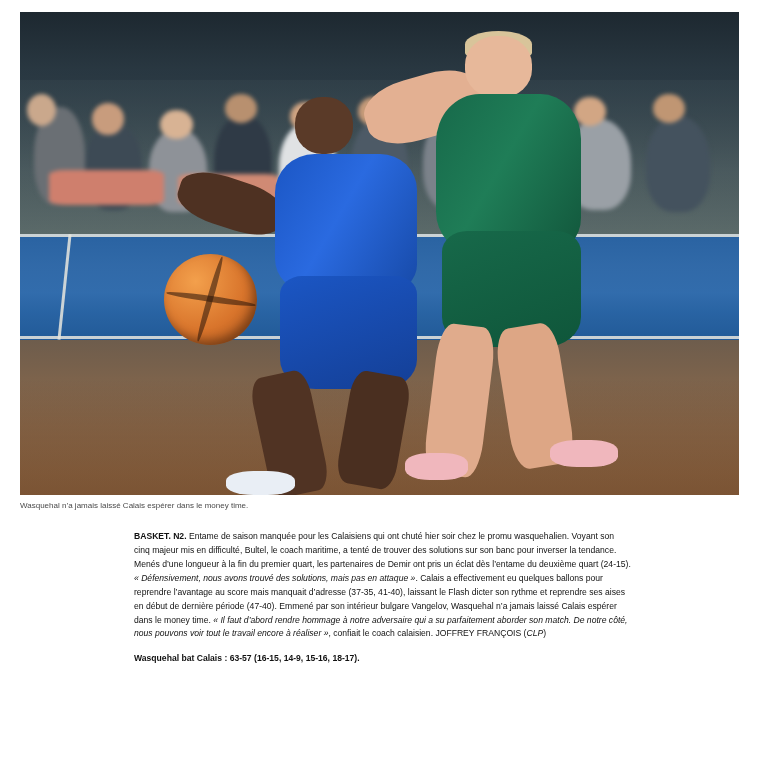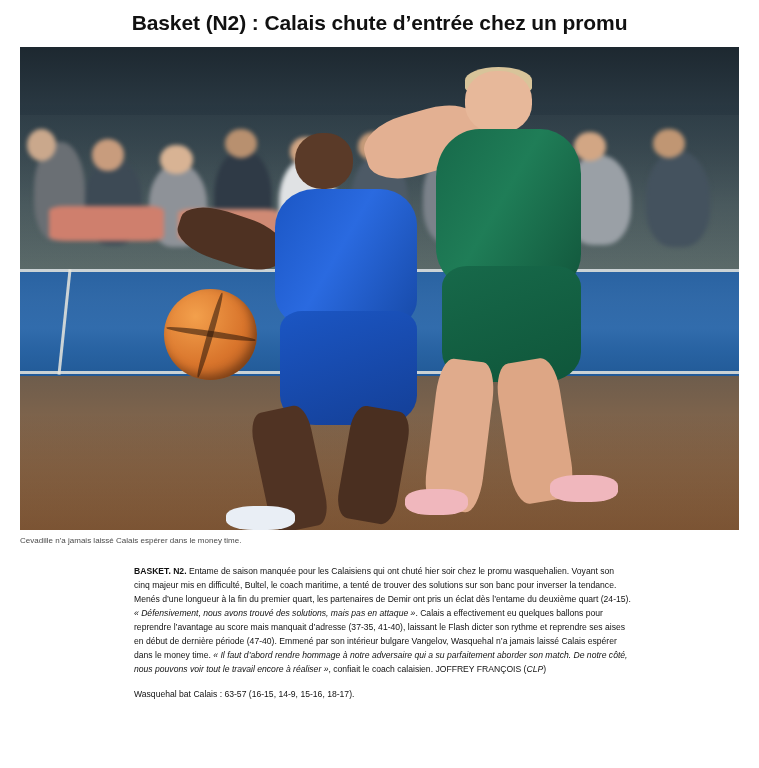--- a/index.html
+++ b/index.html
@@ -183,31 +183,30 @@
     width: 498px;
   }
   .body p {
     font-size: 8.6px;
     line-height: 1.62;
     color: #111111;
     margin: 0 0 11px 0;
     text-align: left;
   }
   .body p.result, .body p.roster {
-    font-weight: normal;
+    font-weight: bold;
   }
   .it { font-style: italic; }
   .bd { font-weight: bold; }
 </style>
 </head>
 <body>
 
 <div class="page">
 
-  <h1 class="headline">Basket (N2) : Calais chute d’entrée chez un promu</h1>
 
 
   <figure class="figure">
     <div class="photo">
       <div class="bg-wall"></div>
       <div class="bg-wall-dark"></div>
       <div class="bleachers"></div>
 
       <div class="crowd">
         <i style="left:2%;top:20%;width:7%;height:62%;background:#6a6f74;"></i>
@@ -258,21 +257,21 @@
         <div class="pb-head"></div>
         <div class="pb-torso"></div>
         <div class="pb-shorts"></div>
         <div class="pb-leg-a"></div>
         <div class="pb-leg-b"></div>
         <div class="pb-shoe-a"></div>
       </div>
 
       <div class="ball"></div>
     </div>
-    <figcaption class="caption">Cevadille n’a jamais laissé Calais espérer dans le money time.</figcaption>
+    <figcaption class="caption">Wasquehal n’a jamais laissé Calais espérer dans le money time.</figcaption>
   </figure>
 
   <div class="body">
     <p>
       <span class="bd">BASKET. N2.</span><span> Entame de saison manquée pour les Calaisiens qui ont chuté hier soir chez le promu wasquehalien. Voyant son cinq majeur mis en difficulté, Bultel, le coach maritime, a tenté de trouver des solutions sur son banc pour inverser la tendance. Menés d’une longueur à la fin du premier quart, les partenaires de Demir ont pris un éclat dès l’entame du deuxième quart (24-15). </span><span class="it">« Défensivement, nous avons trouvé des solutions, mais pas en attaque »</span><span>. Calais a effectivement eu quelques ballons pour reprendre l’avantage au score mais manquait d’adresse (37-35, 41-40), laissant le Flash dicter son rythme et reprendre ses aises en début de dernière période (47-40). Emmené par son intérieur bulgare Vangelov, Wasquehal n’a jamais laissé Calais espérer dans le money time. </span><span class="it">« Il faut d’abord rendre hommage à notre adversaire qui a su parfaitement aborder son match. De notre côté, nous pouvons voir tout le travail encore à réaliser »</span><span>, confiait le coach calaisien. JOFFREY FRANÇOIS (</span><span class="it">CLP</span><span>)</span>
     </p>
     <p class="result">Wasquehal bat Calais : 63-57 (16-15, 14-9, 15-16, 18-17).</p>
   </div>
 
 </div>

